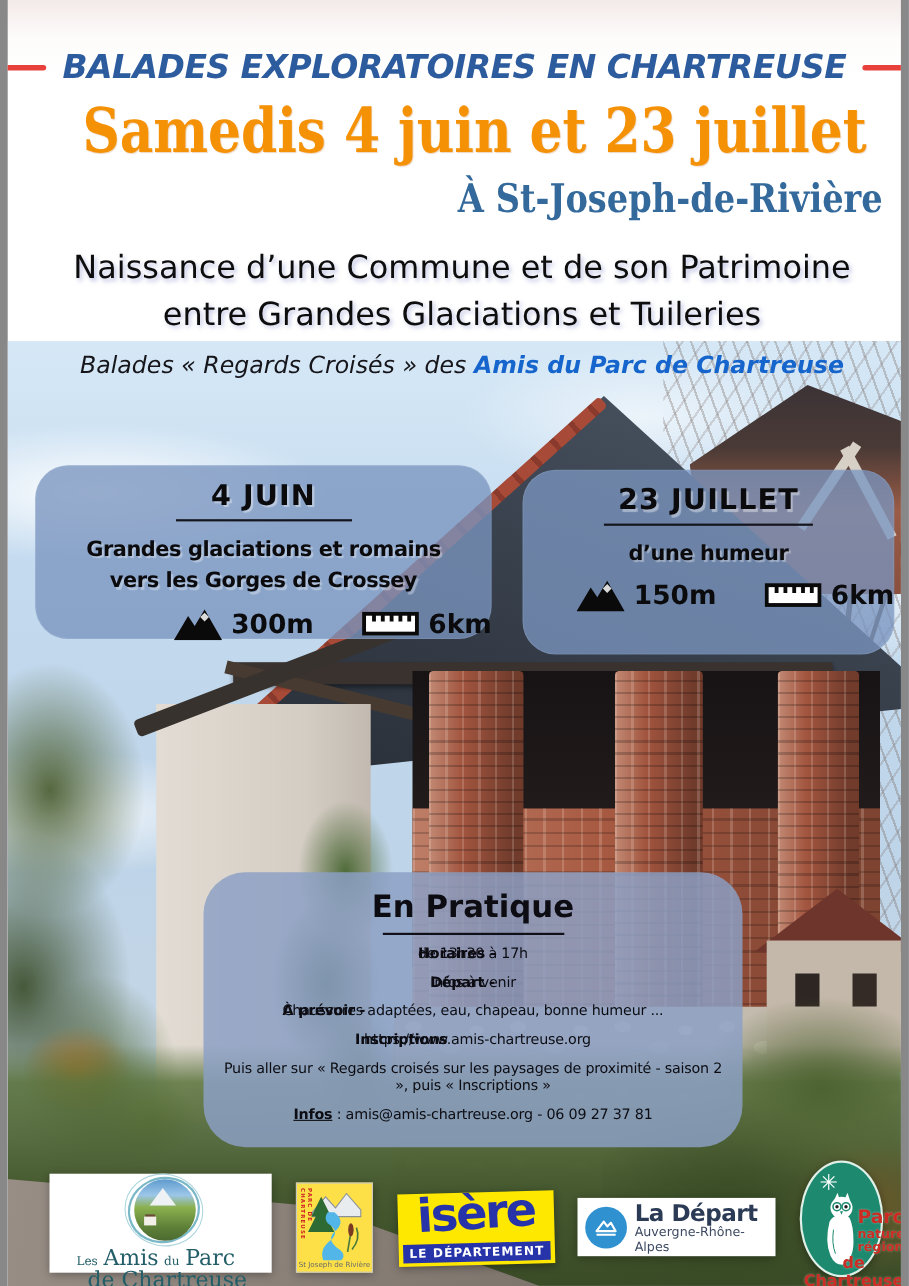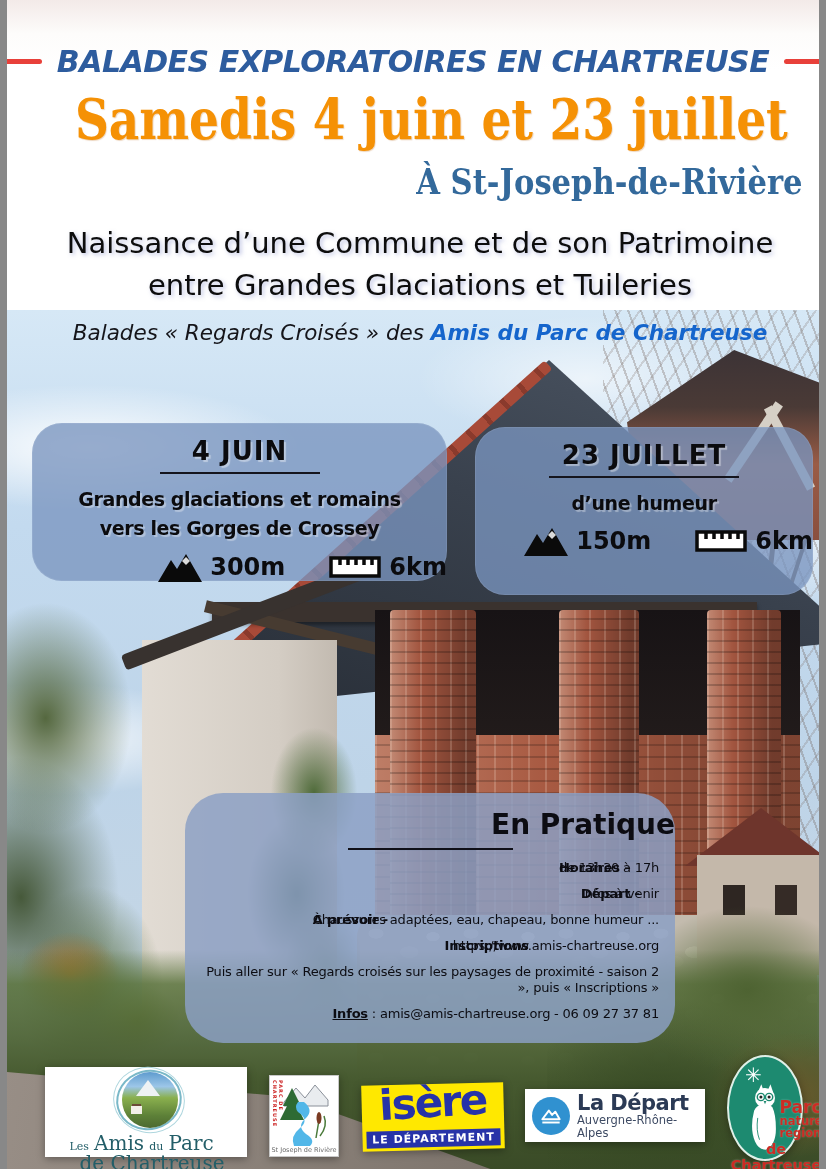--- a/index.html
+++ b/index.html
@@ -118,21 +118,21 @@
   .card-desc{position:static;font-size:19px;font-weight:700;letter-spacing:-.4px;line-height:1.55;
     text-shadow:2px 2px 1px rgba(255,255,255,.35);}
   .card-desc div{position:static;white-space:nowrap;}
   .card-stats{position:static;display:flex;justify-content:flex-end;align-items:center;gap:44px;margin-top:8px;
     font-size:24px;font-weight:700;}
   .stat{position:static;display:flex;align-items:center;gap:8px;}
   .stat svg{position:static;display:block;}
 
   
   .practical{left:178px;top:483px;width:490px;height:250px;background:rgba(140,160,197,.84);
-    border-radius:38px;text-align:right;color:#0c0c12;}
+    border-radius:38px;text-align:center;color:#0c0c12;}
   .p-title{position:static;margin-top:15px;font-size:28px;font-weight:700;}
   .p-rule{position:static;width:165px;height:2px;background:#101018;margin:7px auto 10px;}
   .p-line{position:static;margin:9px 16px;font-size:13px;line-height:1.3;letter-spacing:-.2px;}
   .p-line b{font-weight:700;}
   .p-line .u{position:static;font-weight:700;text-decoration:underline;}
   .p-link{position:static;}
 
   
   .logo{box-shadow:0 2px 8px rgba(0,0,0,.35);}
   .logo-amis{left:38px;top:757px;width:202px;height:90px;background:#fff;display:flex;align-items:center;flex-direction:column;}
@@ -142,21 +142,21 @@
   .amis-disc{left:9px;top:5px;width:56px;height:56px;border-radius:50%;overflow:hidden;
     background:linear-gradient(180deg,#5e9bce 0%,#9cc6e8 26%,#8ab04e 46%,#5d8038 78%,#4c6a30 100%);}
   .amis-peak{left:14px;top:8px;width:0;height:0;border-left:12px solid transparent;border-right:12px solid transparent;border-bottom:16px solid #eef2f4;}
   .amis-house{left:9px;top:34px;width:11px;height:8px;background:#f2efe8;box-shadow:0 -3px 0 -1px #6b4a38;}
   .amis-text{position:relative;color:#235e68;font-family:"DejaVu Serif",serif;line-height:1.0;margin-left:2px;}
   .amis-text span{position:static;}
   .amis-l1 .sm{font-size:11px;}
   .amis-l1 .lg{font-size:20px;}
   .amis-l2{font-size:20px;margin-left:10px;}
 
-  .logo-stj{left:262px;top:765px;width:68px;height:80px;background:#ffffff;border:1px solid #c8c8c8;overflow:hidden;}
+  .logo-stj{left:262px;top:765px;width:68px;height:80px;background:#fde047;border:1px solid #c8c8c8;overflow:hidden;}
   .stj-side{left:2px;top:4px;writing-mode:vertical-rl;font-size:5px;font-weight:700;color:#cc2222;letter-spacing:1px;}
   .stj-caption{left:0;bottom:2px;width:100%;text-align:center;font-size:6.5px;color:#6a6a6a;}
   .logo-stj svg{left:6px;top:4px;}
 
   .logo-isere{left:355px;top:774px;width:142px;height:66px;background:#ffe800;transform:rotate(-1.5deg);overflow:hidden;}
   .isere-name{left:0;top:-6px;width:100%;text-align:center;font-size:42px;font-weight:700;color:#2733a8;
     letter-spacing:-2px;transform:rotate(-2deg);}
   .isere-dept{left:4px;right:4px;bottom:3px;height:17px;background:#2733a8;color:#fff;font-size:11px;font-weight:700;
     letter-spacing:1px;display:flex;align-items:center;justify-content:center;}
 

